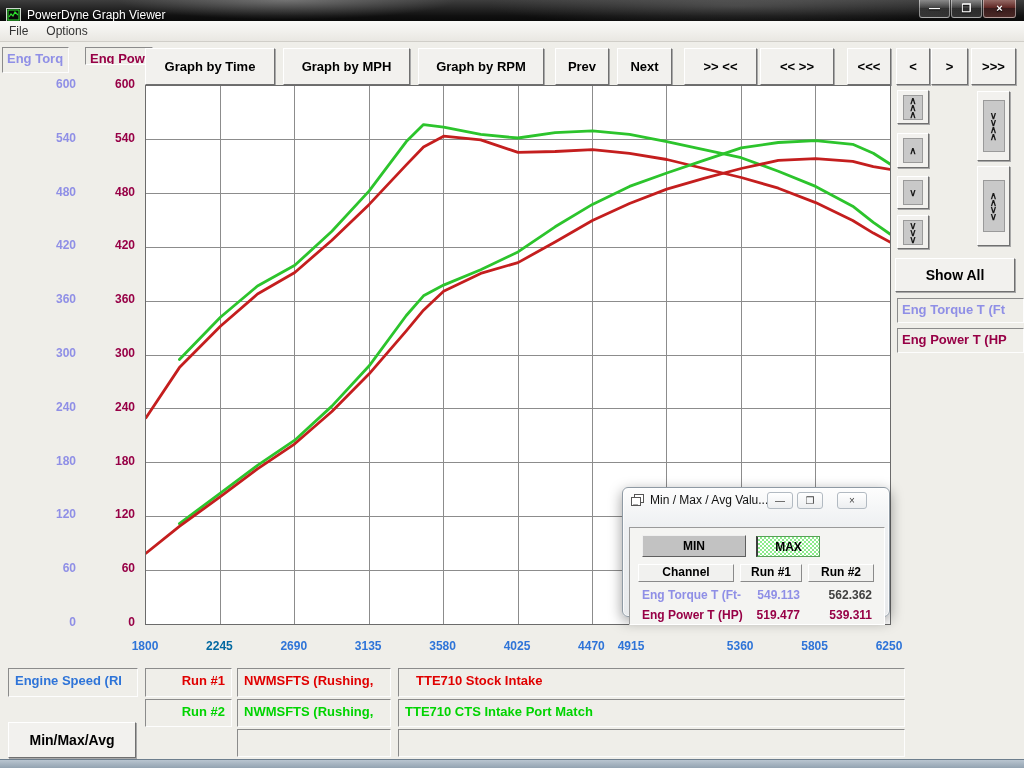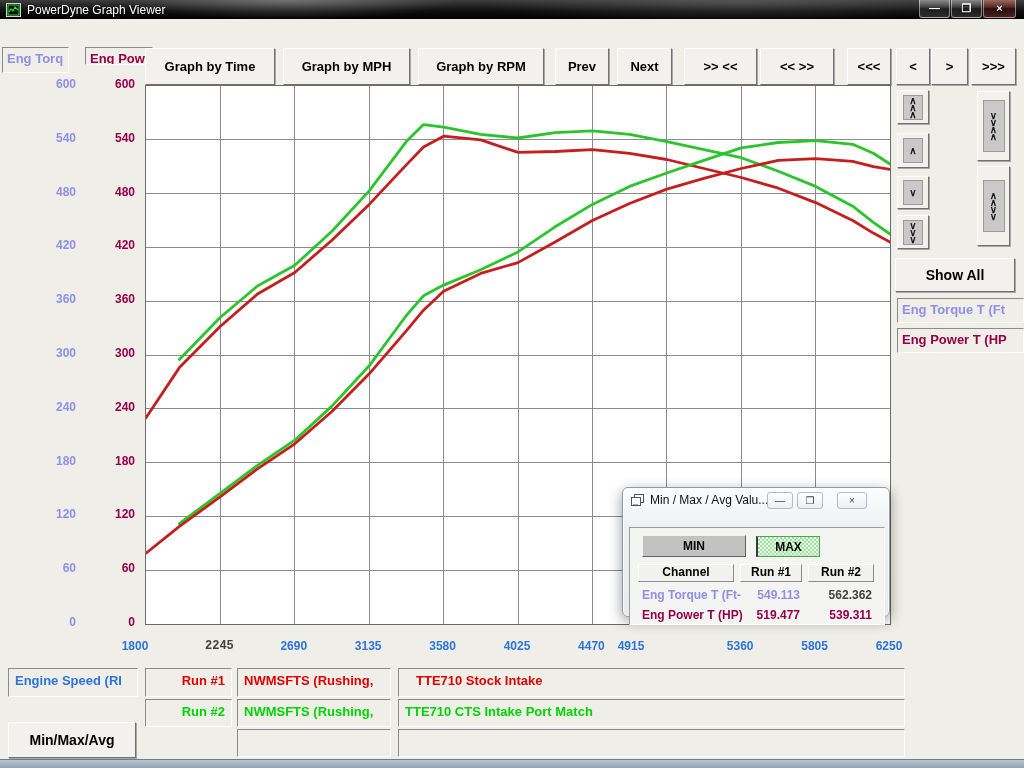--- a/index.html
+++ b/index.html
@@ -2,21 +2,21 @@
 <html><head>
 <meta charset="utf-8">
 <style>
   html,body{margin:0;padding:0;background:#555;}
   .screen{position:relative;width:1024px;height:768px;overflow:hidden;
     font-family:"Liberation Sans",sans-serif;font-weight:bold;
     background:#efeee9;box-sizing:border-box;}
   .screen *{box-sizing:border-box;}
 
   
-  .titlebar{position:absolute;left:0;top:0;width:1024px;height:19px;
+  .titlebar{position:absolute;left:0;top:0;width:1024px;height:29px;
     background:
       radial-gradient(ellipse 260px 30px at 28% 0%, rgba(255,255,255,.28), transparent 65%),
       radial-gradient(ellipse 420px 34px at 72% 20%, rgba(255,255,255,.14), transparent 60%),
       linear-gradient(#3e3e3e,#101010 55%,#000);
     color:#fff;display:flex;align-items:center;}
   .titlebar .apptitle{font-size:12px;font-weight:normal;margin-left:6px;
     text-shadow:0 1px 2px #000;}
   .appicon{width:15px;height:14px;margin-left:6px;flex:0 0 auto;}
   .capbtns{position:absolute;right:8px;top:0;display:flex;}
   .capbtn{width:31px;height:18px;margin-left:1px;color:#fff;font-size:11px;
@@ -104,20 +104,24 @@
       <polyline points="3,9 5,6 7,8 9,4 12,7" fill="none" stroke="#2ee02e" stroke-width="1.2"></polyline>
     </svg>
     <span class="apptitle">PowerDyne Graph Viewer</span>
     <div class="capbtns">
       <div class="capbtn">—</div>
       <div class="capbtn">❐</div>
       <div class="capbtn close">×</div>
     </div>
   </div>
 
+  <div class="menubar">
+    <span class="menuitem">File</span>
+    <span class="menuitem">Options</span>
+  </div>
 
   <div class="axisbox sunken" style="left:2px;top:47px;width:67px;height:26px;color:#8f8fe6;">Eng Torq</div>
   <div class="axisbox sunken" style="left:85px;top:47px;width:68px;height:18px;color:#970046;">Eng Powe</div>
 
   <div id="toolbar-host">
       <div class="btn raised" style="left: 145px; top: 48px; width: 130px; height: 37px; position: absolute;">Graph by Time</div>
       <div class="btn raised" style="left: 283px; top: 48px; width: 127px; height: 37px; position: absolute;">Graph by MPH</div>
       <div class="btn raised" style="left: 418px; top: 48px; width: 126px; height: 37px; position: absolute;">Graph by RPM</div>
       <div class="btn raised" style="left: 555px; top: 48px; width: 54px; height: 37px; position: absolute;">Prev</div>
       <div class="btn raised" style="left: 617px; top: 48px; width: 55px; height: 37px; position: absolute;">Next</div>
@@ -171,22 +175,22 @@
       <div class="ylab" style="left: 8px; top: 399.8px; width: 68px; color: rgb(143, 143, 230); position: absolute;">240</div>
       <div class="ylab" style="left: 80px; top: 399.8px; width: 55px; color: rgb(151, 0, 70); position: absolute;">240</div>
       <div class="ylab" style="left: 8px; top: 453.6px; width: 68px; color: rgb(143, 143, 230); position: absolute;">180</div>
       <div class="ylab" style="left: 80px; top: 453.6px; width: 55px; color: rgb(151, 0, 70); position: absolute;">180</div>
       <div class="ylab" style="left: 8px; top: 507.4px; width: 68px; color: rgb(143, 143, 230); position: absolute;">120</div>
       <div class="ylab" style="left: 80px; top: 507.4px; width: 55px; color: rgb(151, 0, 70); position: absolute;">120</div>
       <div class="ylab" style="left: 8px; top: 561.2px; width: 68px; color: rgb(143, 143, 230); position: absolute;">60</div>
       <div class="ylab" style="left: 80px; top: 561.2px; width: 55px; color: rgb(151, 0, 70); position: absolute;">60</div>
       <div class="ylab" style="left: 8px; top: 615px; width: 68px; color: rgb(143, 143, 230); position: absolute;">0</div>
       <div class="ylab" style="left: 80px; top: 615px; width: 55px; color: rgb(151, 0, 70); position: absolute;">0</div>
-      <div class="xlab" style="left: 105px; top: 639px; color: rgb(46, 116, 216); position: absolute;">1800</div>
-      <div class="xlab" style="left: 189.4px; top: 639px; color: #404040; position: absolute; font-family: Liberation Mono, monospace;">2245</div>
+      <div class="xlab" style="left: 115px; top: 639px; color: rgb(46, 116, 216); position: absolute;">1800</div>
+      <div class="xlab" style="left: 189.4px; top: 639px; color: #0369a1; position: absolute;">2245</div>
       <div class="xlab" style="left: 263.8px; top: 639px; color: rgb(46, 116, 216); position: absolute;">2690</div>
       <div class="xlab" style="left: 338.2px; top: 639px; color: rgb(46, 116, 216); position: absolute;">3135</div>
       <div class="xlab" style="left: 412.6px; top: 639px; color: rgb(46, 116, 216); position: absolute;">3580</div>
       <div class="xlab" style="left: 487px; top: 639px; color: rgb(46, 116, 216); position: absolute;">4025</div>
       <div class="xlab" style="left: 561.4px; top: 639px; color: rgb(46, 116, 216); position: absolute;">4470</div>
       <div class="xlab" style="left: 601px; top: 639px; color: rgb(46, 116, 216); position: absolute;">4915</div>
       <div class="xlab" style="left: 710.2px; top: 639px; color: rgb(46, 116, 216); position: absolute;">5360</div>
       <div class="xlab" style="left: 784.6px; top: 639px; color: rgb(46, 116, 216); position: absolute;">5805</div>
       <div class="xlab" style="left: 859px; top: 639px; color: rgb(46, 116, 216); position: absolute;">6250</div>
     </div>

